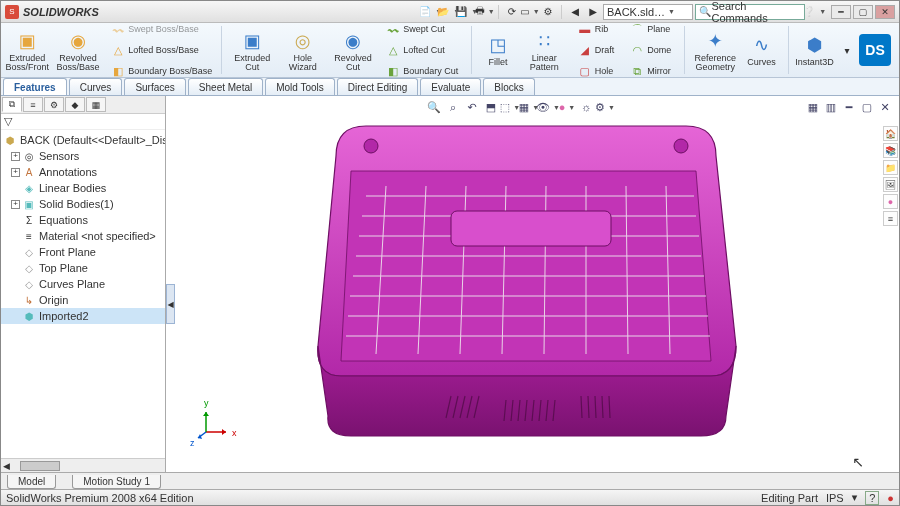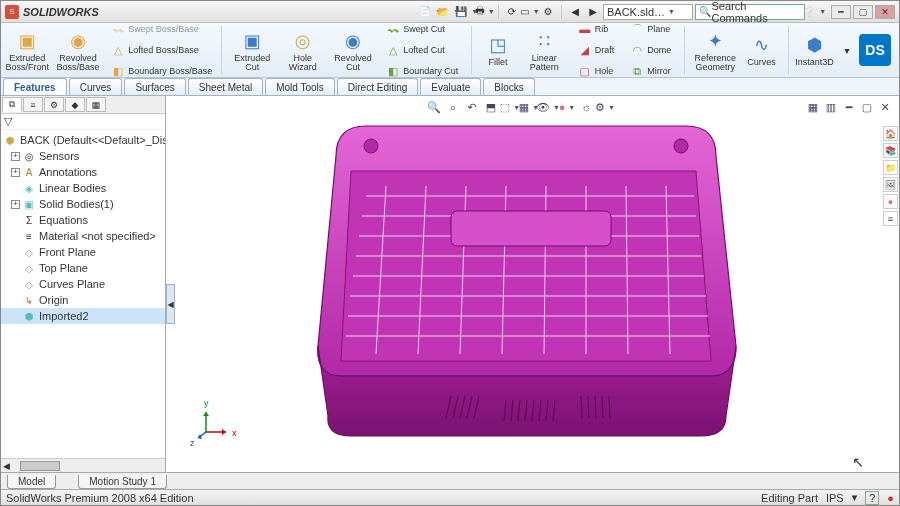--- a/index.html
+++ b/index.html
@@ -52,21 +52,21 @@
 .view-toolbar{position:absolute;top:3px;left:260px;display:flex;gap:3px;align-items:center;z-index:5}
 .vt-ic{width:16px;height:16px;display:flex;align-items:center;justify-content:center;font-size:11px;color:#446;border:1px solid transparent;cursor:pointer}
 .view-right-toolbar{position:absolute;top:3px;right:6px;display:flex;gap:2px;z-index:5}
 .collapse{position:absolute;left:0;top:50%;width:9px;height:40px;background:#dce6f2;border:1px solid #9cb4d4;display:flex;align-items:center;justify-content:center;font-size:8px;cursor:pointer}
 .triad{position:absolute;left:30px;bottom:30px;width:36px;height:36px}
 .part-svg{position:absolute;left:130px;top:20px;width:460px;height:360px}
 .right-rail{position:absolute;right:0;top:28px;width:18px;display:flex;flex-direction:column;gap:2px;padding:2px}
 .rr-ic{width:15px;height:15px;border:1px solid #ccc;background:#fdfdfd;display:flex;align-items:center;justify-content:center;font-size:9px;cursor:pointer}
 
 .btabs{height:17px;background:#eee;display:flex;align-items:flex-end;padding-left:6px;border-top:1px solid #aaa}
-.btab{padding:1px 10px;border:1px solid #999;border-top:none;background:#f5f5f5;font-size:10px;margin-right:22px;border-radius:0 0 3px 3px;cursor:pointer}
+.btab{padding:1px 10px;border:1px solid #999;border-top:none;background:#f5f5f5;font-size:10px;margin-right:16px;border-radius:0 0 3px 3px;cursor:pointer}
 .statusbar{height:16px;background:linear-gradient(#f5f5f5,#e0e0e0);border-top:1px solid #aaa;display:flex;align-items:center;padding:0 5px;font-size:10px}
 .statusbar .sr{margin-left:auto;display:flex;align-items:center;gap:8px}
 .cursor{position:absolute;right:35px;bottom:35px;font-size:14px;pointer-events:none}
 .drp{font-size:7px;margin-left:3px;color:#555}
 </style>
 </head>
 <body>
 
 <div class="titlebar">
   <div class="title-logo">S</div>

